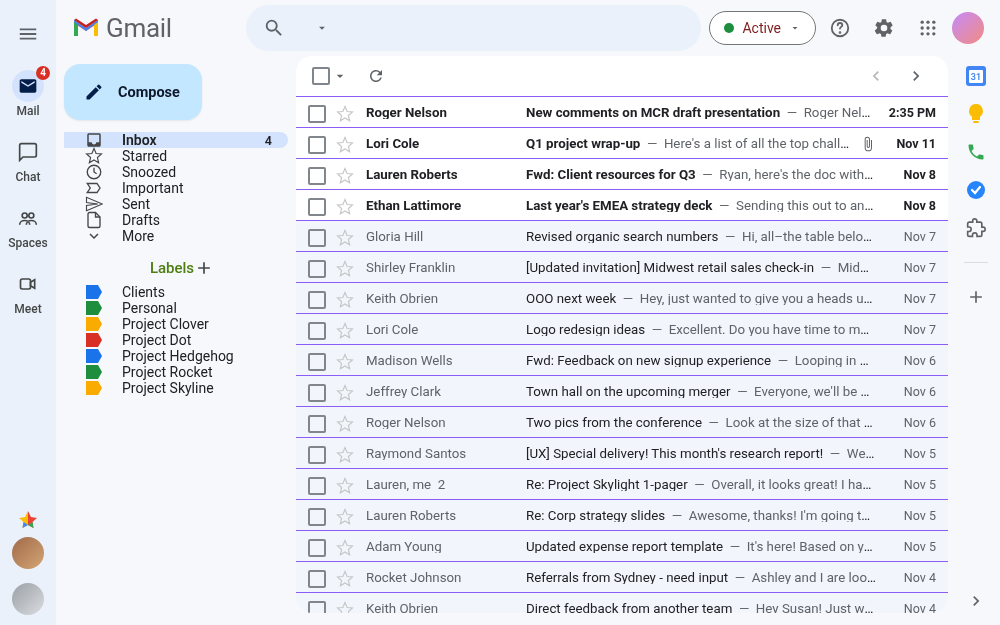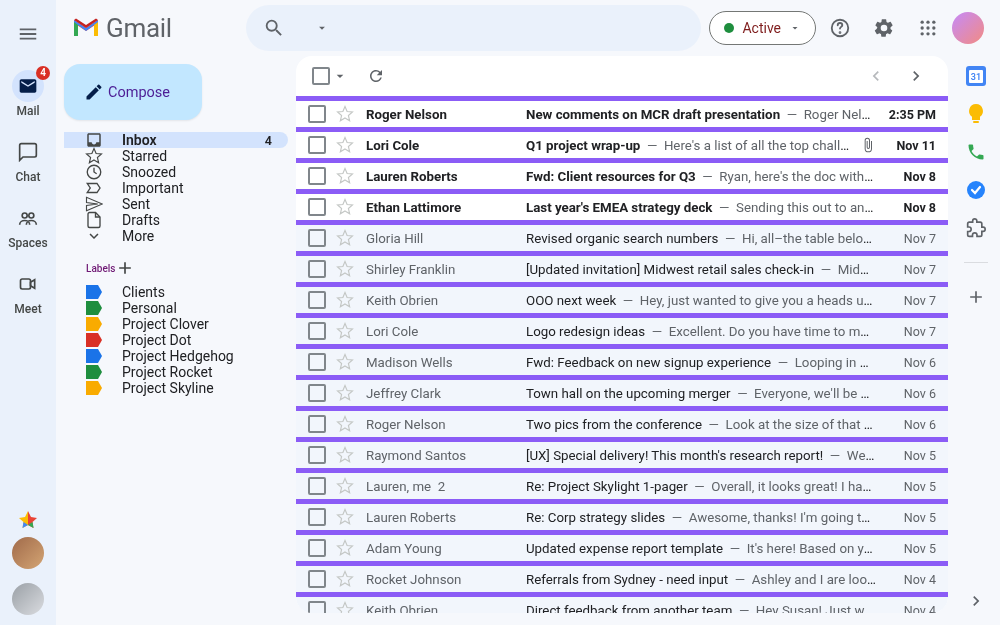--- a/index.html
+++ b/index.html
@@ -20,34 +20,34 @@
 .brand-text { font-size: 26px; color: #5f6368; letter-spacing: -.3px; }
 .search { flex: 1; max-width: 480px; height: 46px; background: #eaf1fb; border-radius: 24px; display: flex; align-items: center; padding: 0 8px; gap: 8px; }
 .search input { flex: 1; border: 0; background: transparent; outline: 0; font-size: 15px; color: #5f6368; }
 .icon-btn { width: 40px; height: 40px; display: flex; align-items: center; justify-content: center; border-radius: 50%; cursor: pointer; color: #5f6368; }
 .top-right { display: flex; align-items: center; gap: 4px; margin-left: auto; }
 .status-chip { height: 34px; border: 1px solid #747775; border-radius: 18px; display: flex; align-items: center; gap: 8px; padding: 0 14px; cursor: pointer; background: #fff; font-size: 14px; color: #7f1d1d; }
 .status-dot { width: 10px; height: 10px; border-radius: 50%; background: #1e8e3e; }
 .avatar { width: 32px; height: 32px; border-radius: 50%; background: linear-gradient(135deg,#c58af9,#f28b82); }
 .body-row { flex: 1; display: flex; min-height: 0; }
 .sidebar { width: 240px; padding: 4px 0 0 8px; overflow-y: auto; }
-.compose { height: 56px; width: 138px; background: #c2e7ff; border-radius: 16px; display: flex; align-items: center; gap: 4px; padding: 0 20px; font-size: 14.5px; font-weight: 400; color: #4c1d95; cursor: pointer; margin: 4px 0 12px 0; box-shadow: 0 1px 2px rgba(0,0,0,.08); }
+.compose { height: 56px; width: 138px; background: #c2e7ff; border-radius: 16px; display: flex; align-items: center; gap: 14px; padding: 0 20px; font-size: 14.5px; font-weight: 700; color: #0f172a; cursor: pointer; margin: 4px 0 12px 0; box-shadow: 0 1px 2px rgba(0,0,0,.08); }
 .nav-item { height: 16px; display: flex; align-items: center; gap: 18px; padding: 0 16px 0 20px; border-radius: 0 16px 16px 0; cursor: pointer; font-size: 14px; color: #202124; margin-right: 8px; }
 .nav-item.active { background: #d3e3fd; font-weight: 600; }
 .nav-item .count { margin-left: auto; font-size: 12.5px; font-weight: 600; }
 .nav-icon { width: 20px; display: flex; justify-content: center; color: #444746; }
-.labels-hdr { display: flex; align-items: center; justify-content: flex-start; padding: 14px 18px 6px 22px; font-size: 10px; font-weight: 500; color: #701a75; }
+.labels-hdr { display: flex; align-items: center; justify-content: center; padding: 14px 18px 6px 22px; font-size: 15px; font-weight: 500; color: #4d7c0f; }
 .label-dot { width: 16px; height: 14px; border-radius: 0; clip-path: polygon(0 0, 75% 0, 100% 50%, 75% 100%, 0 100%); }
 .content { flex: 1; display: flex; min-width: 0; }
 .list-wrap { flex: 1; background: #fff; border-radius: 16px; margin: 0 4px 12px 0; display: flex; flex-direction: column; overflow: hidden; min-width: 0; }
 .toolbar { height: 48px; display: flex; align-items: center; padding: 0 12px; gap: 4px; }
 .chk { width: 18px; height: 18px; border: 2px solid #80868b; border-radius: 2px; cursor: pointer; flex-shrink: 0; }
 .toolbar .chk-wrap { display: flex; align-items: center; gap: 2px; padding: 0 4px 0 4px; }
 .toolbar-right { margin-left: auto; display: flex; align-items: center; gap: 0; color: #5f6368; }
-.mrow { display: flex; align-items: center; height: 31px; padding: 0 12px; border-top: 5px solid #8b5cf6; cursor: pointer; gap: 10px; min-width: 0; font-size: 13.3px; }
+.mrow { display: flex; height: 31px; padding: 8px 12px; border-top: 1px solid #8b5cf6; cursor: pointer; gap: 10px; min-width: 0; font-size: 13.3px; }
 .mrow.unread { background: #fff; }
 .mrow.unread .sender, .mrow.unread .subject { font-weight: 700; color: #202124; }
 .mrow.unread .date { font-weight: 700; color: #202124; }
 .mrow:not(.unread) { background: #f2f6fc; }
 .mrow:not(.unread) .sender { color: #5f6368; font-weight: 400; }
 .mrow:not(.unread) .subject { color: #202124; font-weight: 400; }
 .mrow:not(.unread) .date { color: #5f6368; }
 .star { width: 20px; color: #c4c7c5; cursor: pointer; flex-shrink: 0; display: flex; }
 .sender { width: 150px; flex-shrink: 0; white-space: nowrap; overflow: hidden; text-overflow: ellipsis; }
 .mid { flex: 1; min-width: 0; white-space: nowrap; overflow: hidden; text-overflow: ellipsis; }

